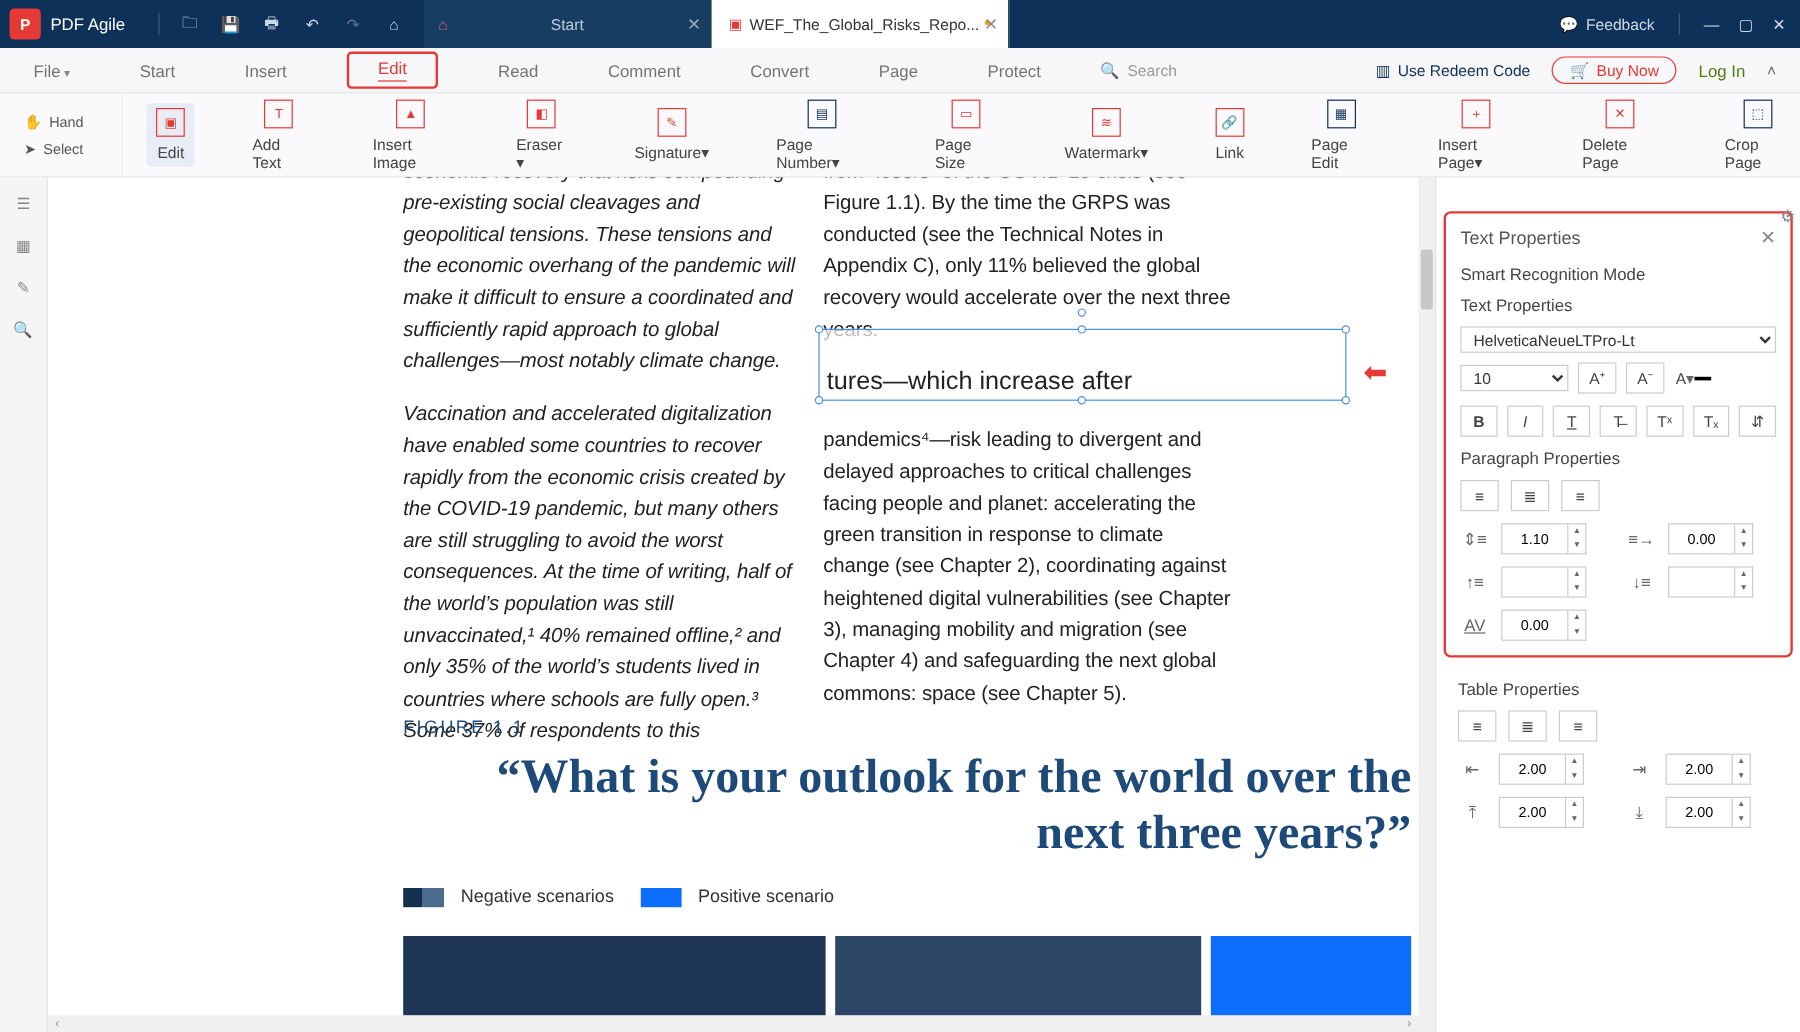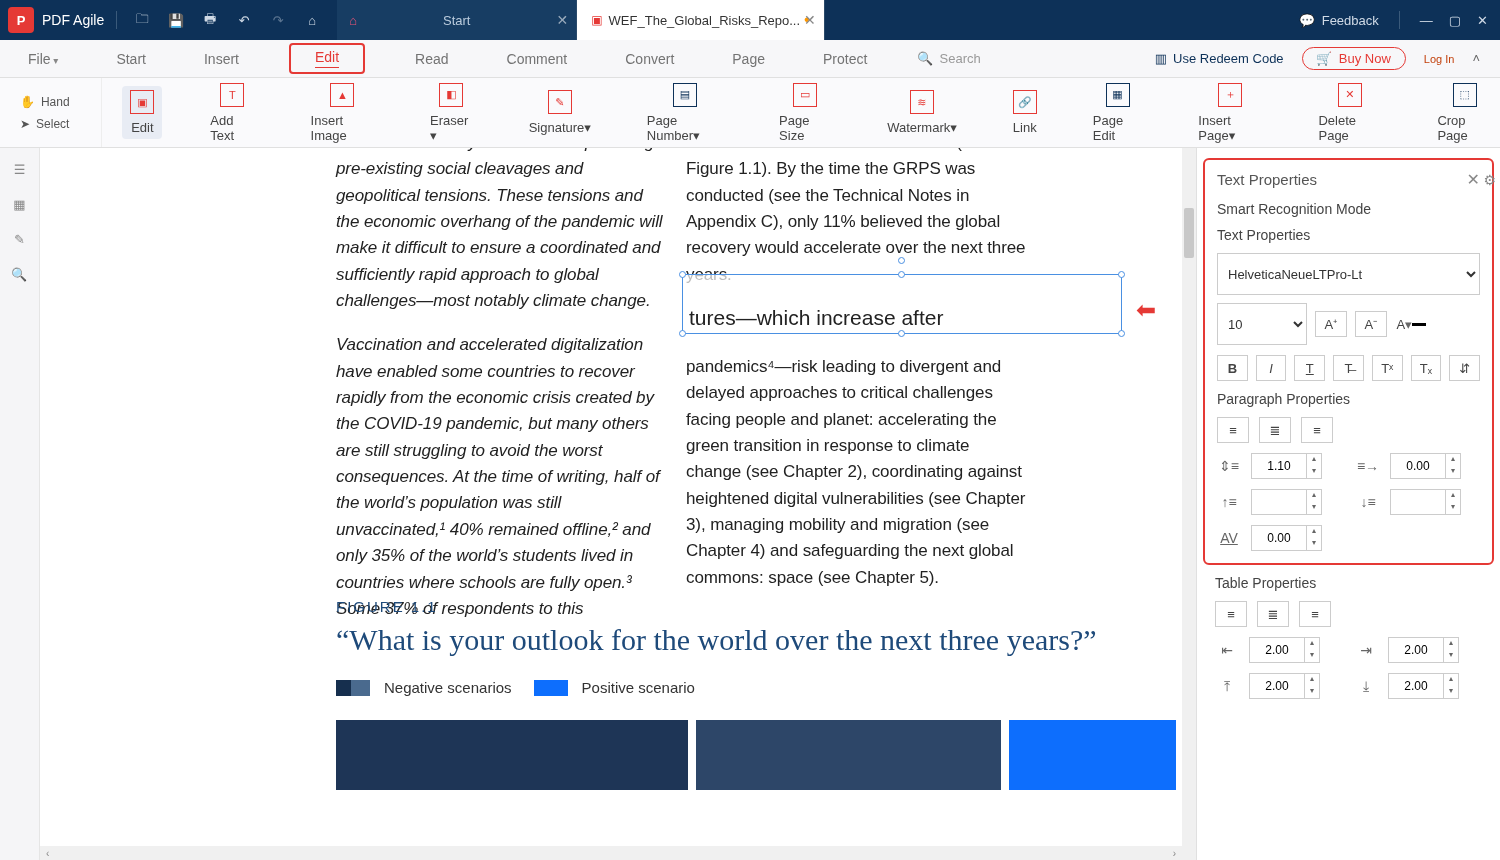--- a/index.html
+++ b/index.html
@@ -1,38 +1,38 @@
 <!DOCTYPE html>
 <html><head>
 <meta charset="utf-8">
 <style>
 * { box-sizing: border-box; margin: 0; padding: 0; font-family: "Segoe UI", Arial, sans-serif; }
 body { width: 1500px; height: 860px; overflow: hidden; background: #fff; font-size: 13px; color: #333; position: relative; }
 .titlebar { height: 40px; background: #0d3158; display: flex; align-items: center; color: #fff; }
 .logo { width: 26px; height: 26px; background: #e53935; border-radius: 4px; margin: 0 8px 0 8px; display:flex;align-items:center;justify-content:center;color:#fff;font-weight:bold;}
-.app-name { font-size: 14px; margin-right: 8px; }
+.app-name { font-size: 14px; margin-right: 24px; }
 .title-icons { display: flex; gap: 16px; margin-left: 12px; align-items: center; color: #d0dae6; }
 .title-icons span { width:18px; display:flex; justify-content:center; cursor:pointer;}
 .title-sep { width:1px; height:18px; background:#3a5a7a; margin:0 4px;}
 .tabs { display: flex; align-items: stretch; height: 40px; margin-left: 16px; }
 .tab { display: flex; align-items: center; padding: 0 14px; min-width: 240px; position: relative; border-right: 1px solid #2a4a6a; }
 .tab.start { background: #173d63; color: #bcd; justify-content: center; }
 .tab.doc { background: #fff; color: #333; }
 .tab-close { position: absolute; right: 8px; color: #888; cursor:pointer; font-size:14px;}
 .tab-dot { color:#ff9800; margin-left:4px; font-size:16px;}
 .title-right { margin-left: auto; display: flex; align-items: center; gap: 16px; padding-right: 12px; color: #d0dae6; }
 .menubar { height: 38px; background: #f7f7f9; border-bottom: 1px solid #e0e0e0; display: flex; align-items: center; padding: 0 20px; gap: 42px; }
 .menu-item { color: #737373; cursor: pointer; font-size: 14px; padding: 6px 8px; position:relative;}
 .menu-item.edit-hl { border: 2px solid #e53935; border-radius: 4px; padding: 4px 24px; color:#e53935;}
 .menu-item.file::after { content:" ▾"; font-size:10px; color:#888;}
 .search-box { color:#999; display:flex; align-items:center; gap:6px;}
 .menu-right { margin-left:auto; display:flex; align-items:center; gap:18px;}
 .redeem { color:#0d3158; font-size:13px; display:flex; align-items:center; gap:6px;}
 .buynow { border:1.5px solid #e53935; color:#e53935; border-radius:14px; padding:3px 14px; font-size:13px; display:flex; align-items:center; gap:6px;}
-.login { color:#c2410c; font-size:11px;}
+.login { color:#4d7c0f; font-size:14px;}
 .toolbar { height: 70px; background: #fafafc; border-bottom: 1px solid #e0e0e0; display:flex; padding-left:10px;}
 .tool-side { width:96px; display:flex; flex-direction:column; justify-content:center; gap:8px; padding:6px 10px; border-right:1px solid #eee;}
 .tool-side .row{display:flex;align-items:center;gap:6px;color:#555;font-size:12px;cursor:pointer;}
 .tool-main { display:flex; align-items:center; gap:40px; padding-left:20px;}
 .tool-btn { display:flex; flex-direction:column; align-items:center; gap:6px; cursor:pointer; padding:4px 8px; color:#444; font-size:13px;}
 .tool-btn.edit-act { background:#e8ecf4; border-radius:4px;}
 .tool-ico { width:24px; height:24px; border:1.5px solid #e53935; display:flex; align-items:center; justify-content:center; color:#e53935; font-size:11px;}
 .tool-ico.blue{border-color:#0d3158;color:#0d3158;}
 .body { display:flex; height:712px; }
 .leftrail { width:40px; background:#f5f5f7; border-right:1px solid #e5e5e5; display:flex; flex-direction:column; align-items:center; gap:20px; padding-top:14px;}
@@ -46,41 +46,41 @@
 .textbox-handle { position:absolute; width:7px; height:7px; background:#fff; border:1px solid #4a90e2; border-radius:50%;}
 .textbox .smallletters{font-size:17px;}
 .red-arrow { position:absolute; left:920px; top:148px; color:#e53935; font-size:24px;}
 .scrollbar-v { position:absolute; right:0; top:0; width:14px; height:100%; background:#f0f0f0;}
 .scrollbar-v .thumb{position:absolute; left:2px; top:60px; width:10px; height:50px; background:#c8c8c8; border-radius:2px;}
 .scrollbar-h { position:absolute; bottom:0; left:0; right:14px; height:14px; background:#f0f0f0; display:flex; align-items:center;}
 .scrollbar-h .arrow{position:absolute; color:#888; font-size:10px; padding:0 4px;}
 .fig-area{position:absolute; left:120px; top:450px; width:840px; }
 .fig-back{position:absolute; left:35px; top:446px; width:905px; height:260px; background:#fbeef0; z-index:-1;}
 .fig-label{color:#1e4a7a; font-size:15px; letter-spacing:2px; margin-bottom:8px;}
-.fig-title{color:#1e4a7a; font-size:30px; font-weight:normal; margin-bottom:22px; font-family:Georgia,serif;}
+.fig-title{color:#1e4a7a; font-size:40px; font-weight:bold; margin-bottom:22px; font-family:Georgia,serif;text-align:right;}
 .legend{display:flex; align-items:center; gap:14px; color:#333; font-size:15px; margin-bottom:24px;}
 .swatch{width:34px; height:16px;}
 .sw-dark{background:linear-gradient(to right,#162f4e 0%,#162f4e 45%,#4a6a8e 45%,#4a6a8e 100%);}
 .sw-blue{background:#0d6efd;}
 .bars{display:flex; gap:8px; height:120px;}
 .bar{height:70px;}
 .bar1{flex:3.8;background:#1e3556;}
 .bar2{flex:3.3;background:#2d4668;}
 .bar3{flex:1.8;background:#0d6efd;}
 
 .rightpanel { width:304px; background:#fff; border-left:1px solid #e0e0e0; position:relative; padding:10px 0;}
-.rightpanel-inner{ border:2.5px solid #e53935; border-radius:6px; margin:0 6px; padding:10px 12px 12px 12px; }
+.rightpanel-inner{ border:2.5px solid #e53935; border-radius:6px; margin:18px 6px; padding:10px 12px 12px 12px; }
 .rp-header{display:flex; justify-content:space-between; align-items:center; margin-bottom:12px; color:#555; font-size:15px;}
 .rp-close{cursor:pointer; color:#888; font-size:16px;}
 .rp-section-title{color:#444; font-size:14px; margin:10px 0 10px 0;}
 .mode-row{display:flex; gap:8px; justify-content:space-between; margin-bottom:6px;}
 .mode-btn{flex:1; display:flex; flex-direction:column; align-items:center; gap:6px; padding:6px 2px; cursor:pointer; font-size:12px; color:#444; border-radius:2px;}
 .mode-btn.sel{background:#dde4f0;}
 .mode-ico{width:26px;height:20px;border:1.5px solid #e53935;}
-.select{width:100%; height:42px; border:1px solid #ccc; padding:0 6px; background:#fff; color:#333; font-size:13px;}
+.select{width:100%; height:22px; border:1px solid #ccc; padding:0 6px; background:#fff; color:#333; font-size:13px;}
 .row-ctrls{display:flex; gap:8px; margin-top:8px; align-items:center;}
 .sq-btn{width:32px;height:26px;border:1px solid #ccc;display:flex;align-items:center;justify-content:center;font-size:13px;cursor:pointer;color:#444;background:#fff;}
 .format-row{display:flex; gap:8px; margin-top:10px;}
 .para-row{display:flex; gap:10px; margin-top:10px; align-items:center;}
 .para-ico{width:24px;height:20px;display:flex;align-items:center;justify-content:center;color:#666;font-size:14px;}
 .numbox{display:flex;align-items:center;}
 .numbox input{width:56px;height:26px;border:1px solid #ccc;text-align:center;font-size:12px;}
 .numbox .spinv{display:flex;flex-direction:column;border:1px solid #ccc;border-left:none;}
 .numbox .spinv span{height:12px;width:14px;font-size:8px;text-align:center;color:#666;cursor:pointer;}
 .right-adjusters{position:absolute; right:4px; top:24px; color:#888; font-size:14px;}

